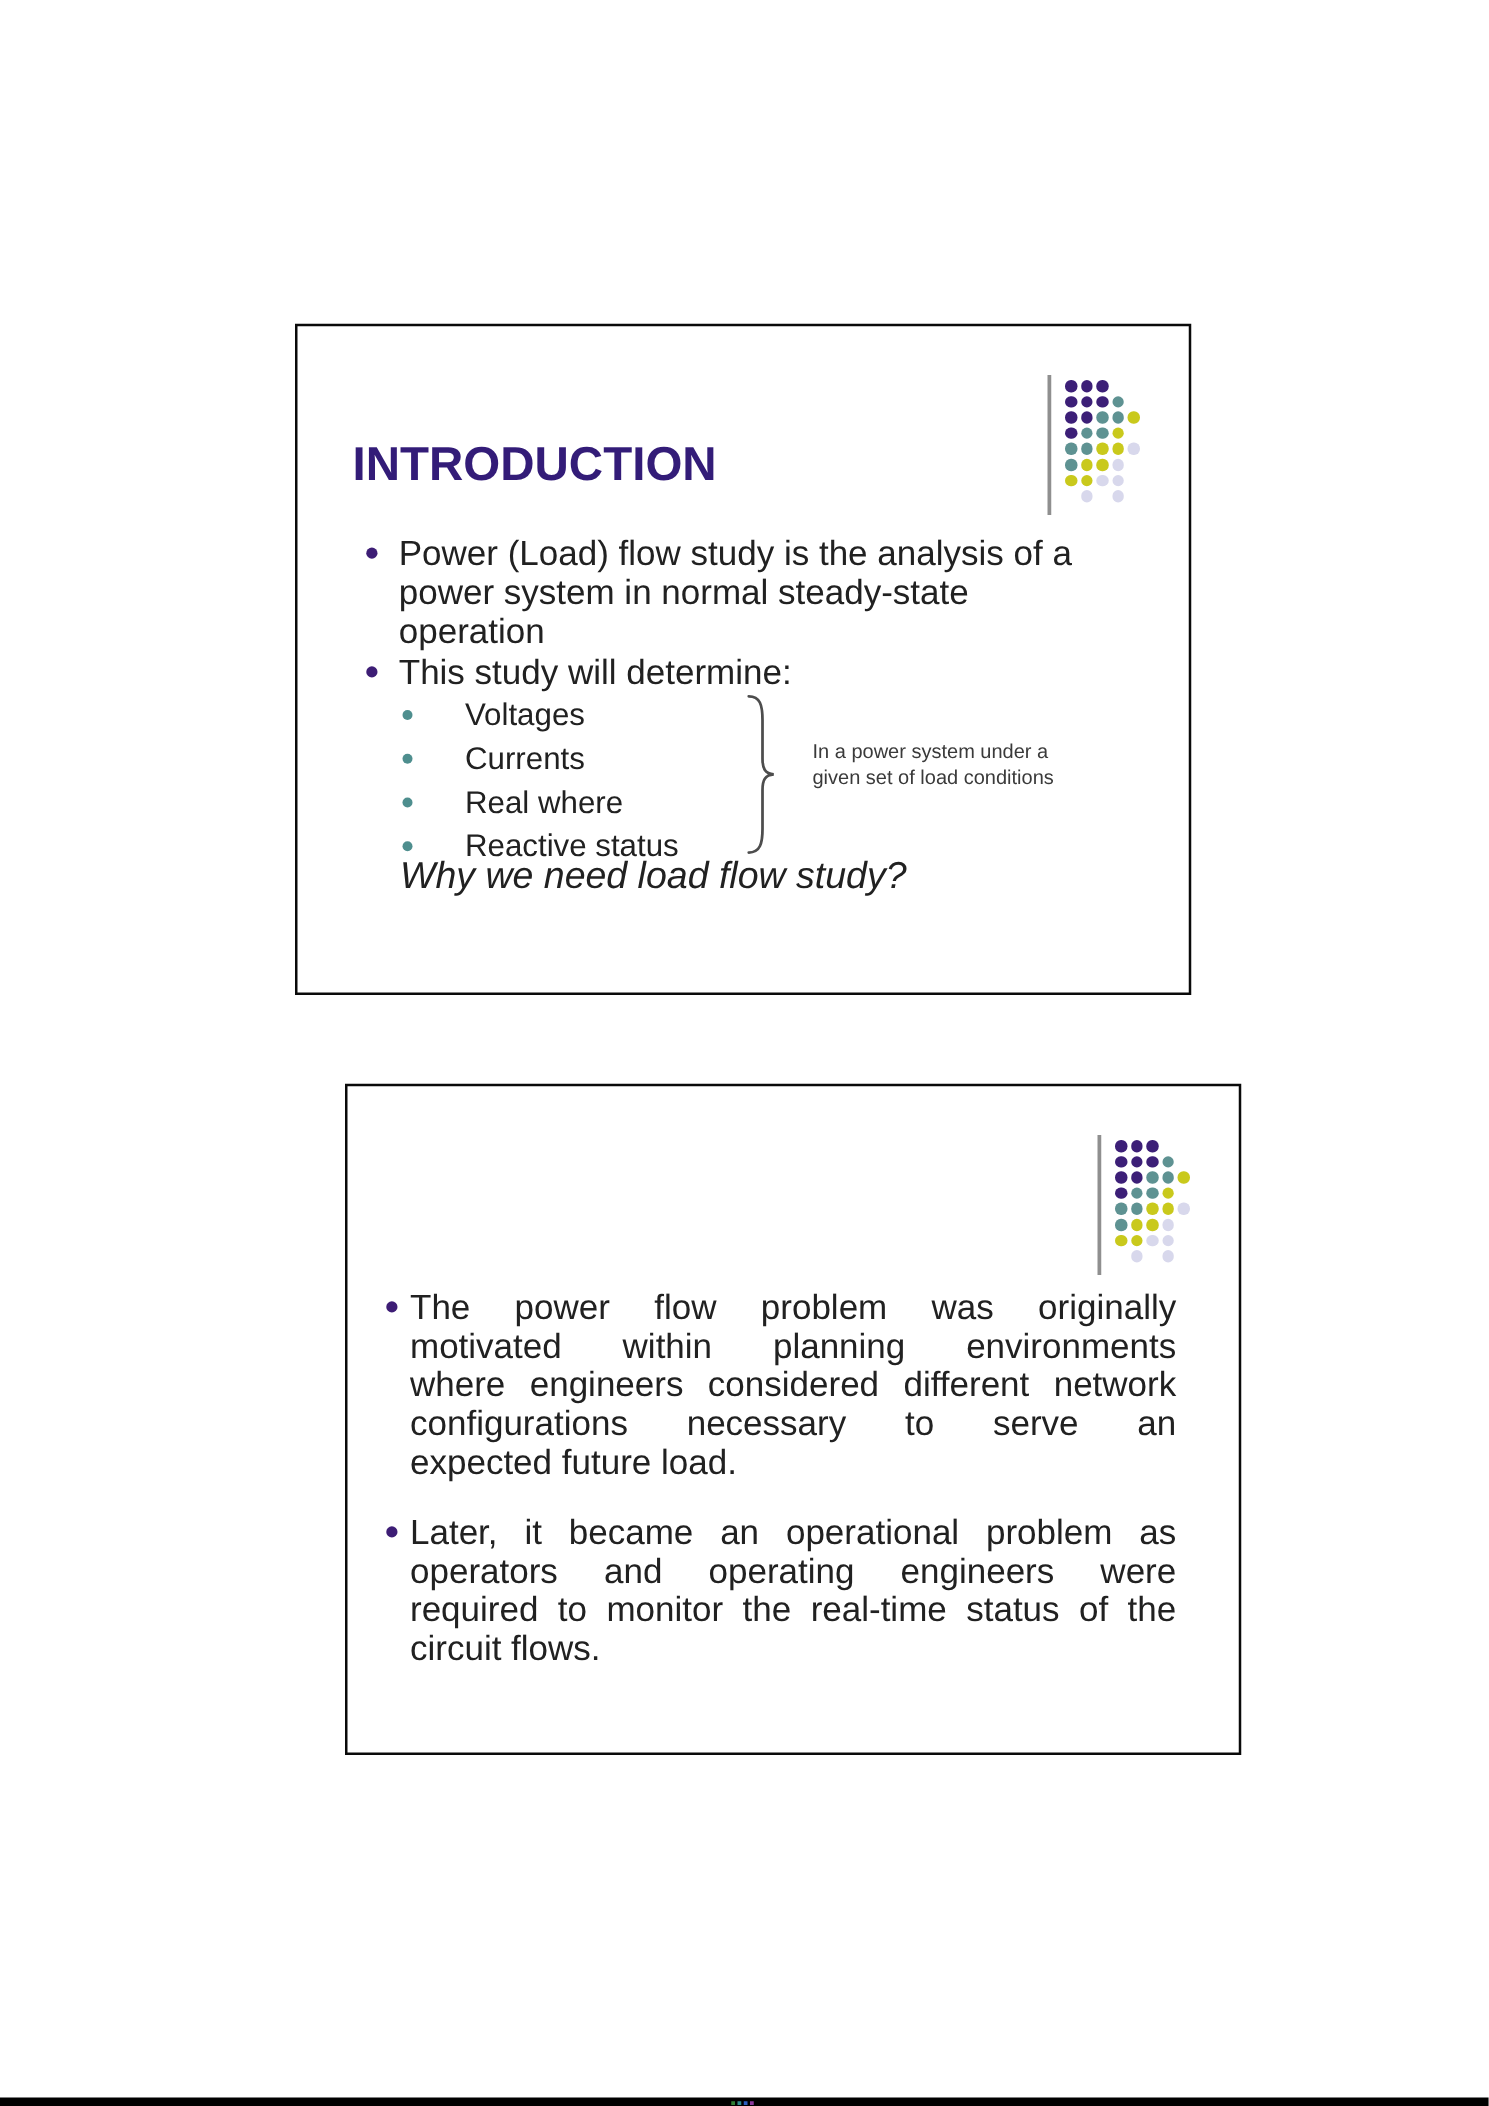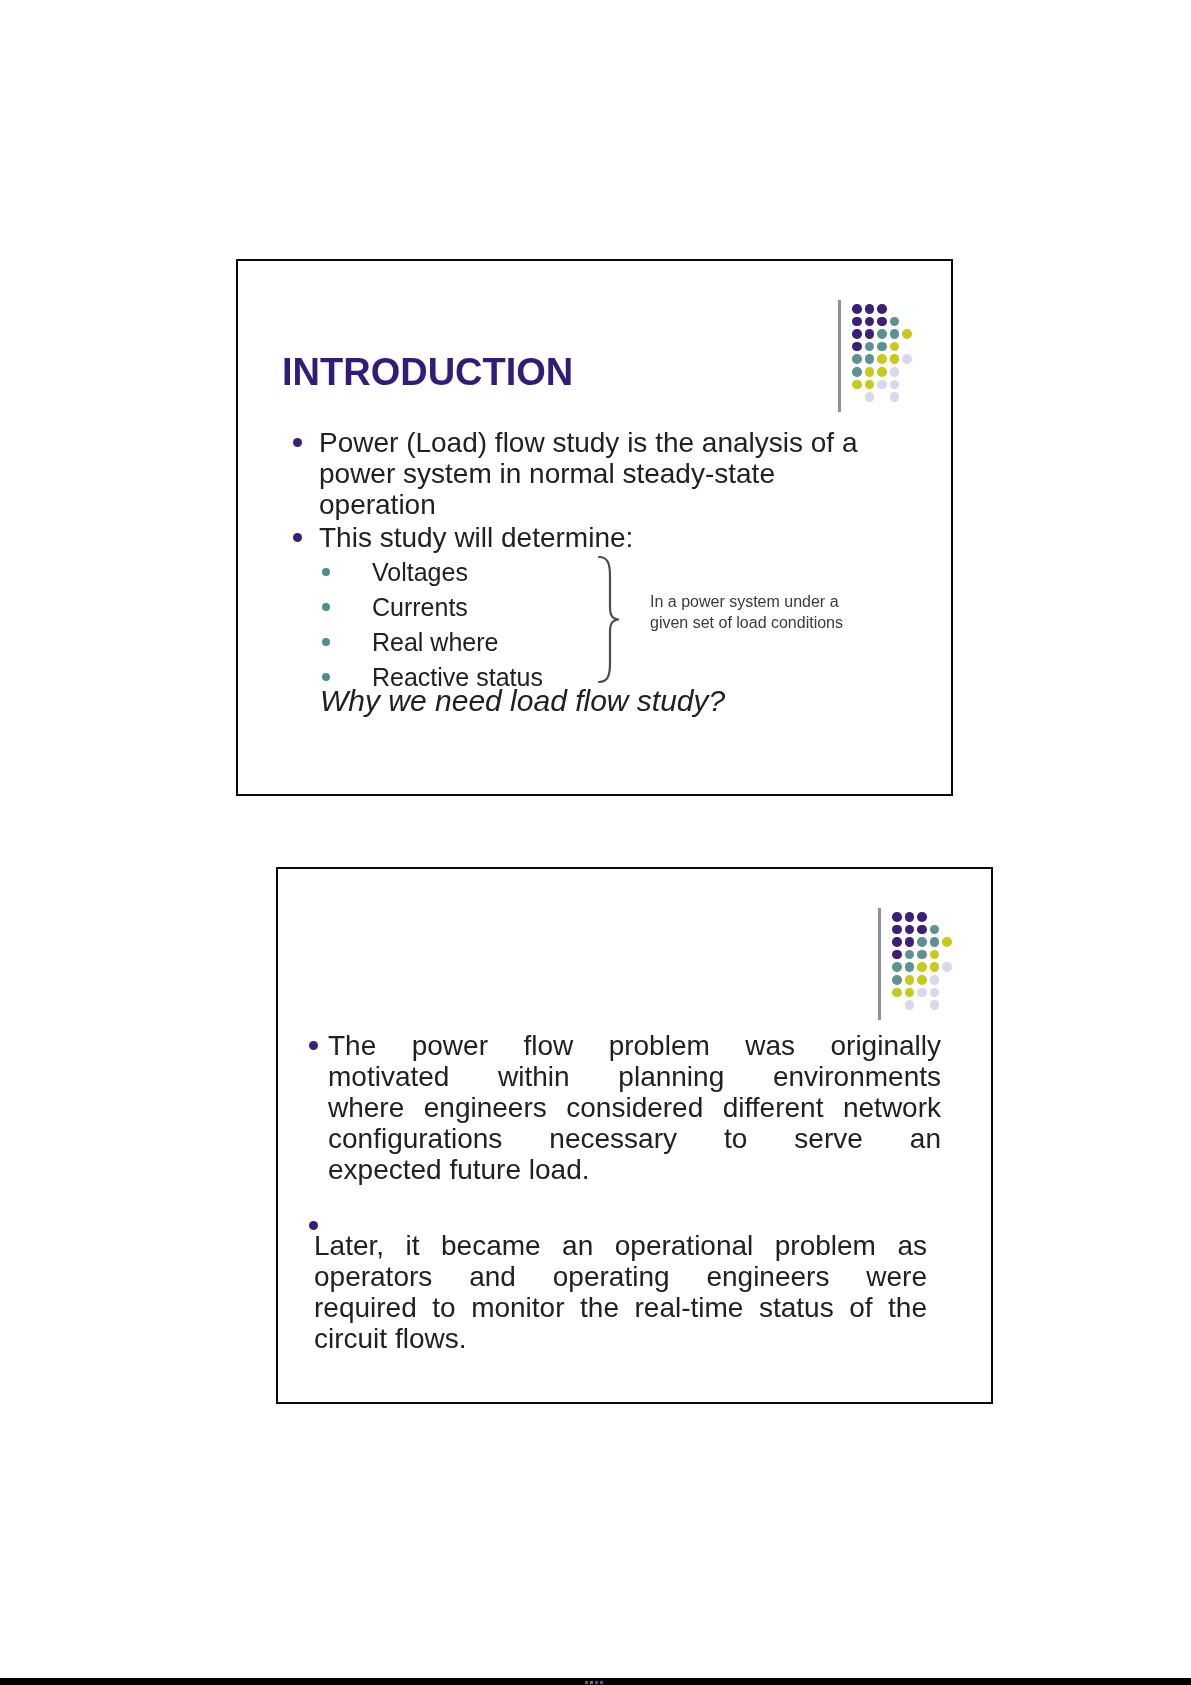--- a/index.html
+++ b/index.html
@@ -48,21 +48,21 @@
     position:absolute; left:82px; top:423px;
     font-size:30px; font-style:italic; color:#212121; white-space:nowrap;
   }
 
   .s2-para { position:absolute; left:26px; width:646px; display:flex; }
   .s2-para .bdot { margin-left:5px; }
   .s2-lines { margin-left:10px; width:613px; }
   .s2-lines .jline { text-align:justify; text-align-last:justify; white-space:nowrap0; }
   .s2-lines .lastline { text-align:left; }
   .s2-p1 { top:161px; }
-  .s2-p2 { top:341px;flex-direction:column; }
+  .s2-p2 { top:341px; }
 
   .footer-bar { position:absolute; left:0; top:1678px; width:1191px; height:7px; background:#000000; }
   .footer-mark { position:absolute; width:3px; height:3px; top:1681px; }
 </style>
 </head>
 <body>
 
 <div class="page">
 
   <div class="slide slide1">

